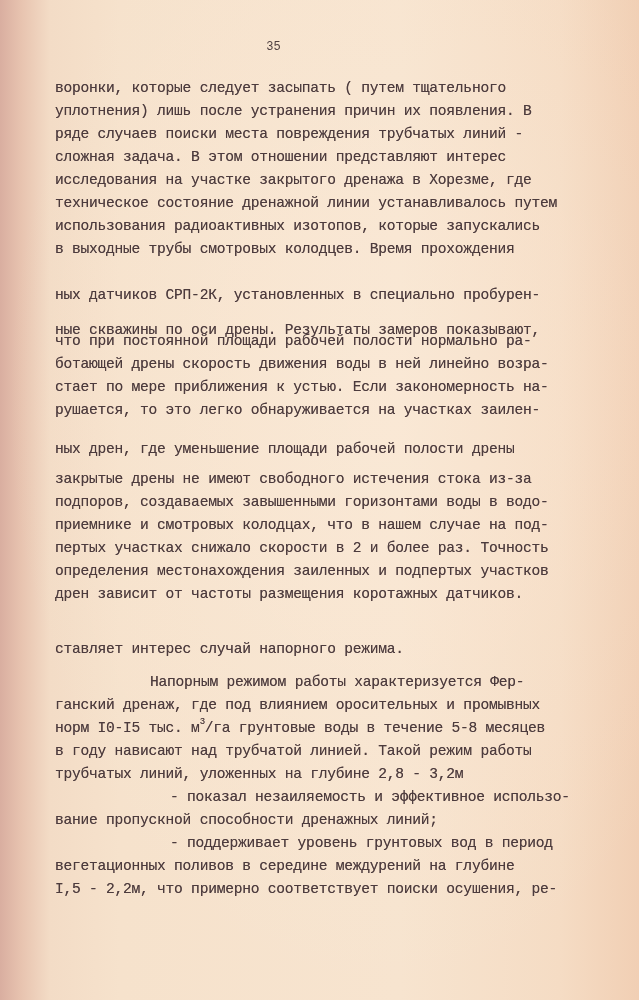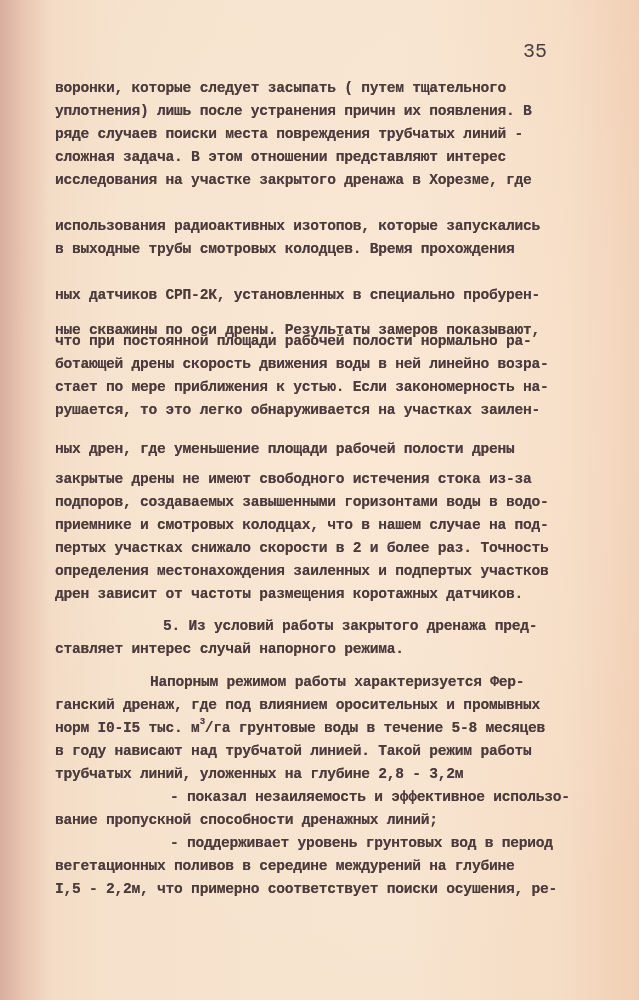--- a/index.html
+++ b/index.html
@@ -7,59 +7,59 @@
     width:639px; height:1000px; overflow:hidden; position:relative;
     background: linear-gradient(90deg, #d9aea0 0px, #e8c4b0 22px, #f3dcc6 50px, #f6e2cc 120px, #f7e4cf 400px, #f5dcc4 560px, #f1cfb4 639px);
     font-family: "Liberation Mono", "DejaVu Sans Mono", monospace;
     color:#4a3a3c;
   }
   .page {
     position:absolute; left:0; top:0; width:639px; height:1000px;
     background: radial-gradient(ellipse at 60% 40%, rgba(255,240,225,0.35), rgba(255,240,225,0) 70%);
   }
   .page-number {
-    position:absolute; left:0; width:547px; top:40px; text-align:right;
-    font-size:20px; color:#4e3f40; letter-spacing:0;
+    position:absolute; left:0; width:547px; top:40px; text-align:center;
+    font-size:12px; color:#4e3f40; letter-spacing:0;
   }
   .line {
     position:absolute; left:55px; white-space:pre;
     font-size:14.6px; line-height:20px; letter-spacing:-0.25px;
-    color:#4c3b3d; font-weight:bold;
+    color:#4c3b3d; font-weight:normal;
     text-shadow:0 0 0.6px rgba(70,50,55,0.6);
   }
   sup { font-size:9px; vertical-align:top; line-height:9px; }
 </style>
 </head>
 <body>
 
 <div class="page">
   <div class="page-number">35</div>
 
   <div class="line" style="top:78px">воронки, которые следует засыпать ( путем тщательного</div>
   <div class="line" style="top:101px">уплотнения) лишь после устранения причин их появления. В</div>
   <div class="line" style="top:124px">ряде случаев поиски места повреждения трубчатых линий -</div>
   <div class="line" style="top:147px">сложная задача. В этом отношении представляют интерес</div>
   <div class="line" style="top:170px">исследования на участке закрытого дренажа в Хорезме, где</div>
+  <div class="line" style="top:193px">техническое состояние дренажной линии устанавливалось путем</div>
   <div class="line" style="top:216px">использования радиоактивных изотопов, которые запускались</div>
   <div class="line" style="top:239px">в выходные трубы смотровых колодцев. Время прохождения</div>
   <div class="line" style="top:285px">ных датчиков СРП-2К, установленных в специально пробурен-</div>
   <div class="line" style="top:320px">ные скважины по оси дрены. Результаты замеров показывают,</div>
   <div class="line" style="top:331px">что при постоянной площади рабочей полости нормально ра-</div>
   <div class="line" style="top:354px">ботающей дрены скорость движения воды в ней линейно возра-</div>
   <div class="line" style="top:377px">стает по мере приближения к устью. Если закономерность на-</div>
   <div class="line" style="top:400px">рушается, то это легко обнаруживается на участках заилен-</div>
   <div class="line" style="top:439px">ных дрен, где уменьшение площади рабочей полости дрены</div>
   <div class="line" style="top:492px">подпоров, создаваемых завышенными горизонтами воды в водо-</div>
   <div class="line" style="top:469px">закрытые дрены не имеют свободного истечения стока из-за</div>
   <div class="line" style="top:515px">приемнике и смотровых колодцах, что в нашем случае на под-</div>
   <div class="line" style="top:538px">пертых участках снижало скорости в 2 и более раз. Точность</div>
   <div class="line" style="top:561px">определения местонахождения заиленных и подпертых участков</div>
   <div class="line" style="top:584px">дрен зависит от частоты размещения коротажных датчиков.</div>
 
-  <div class="line" style="top:616px; left:163px">5. Из условий работы закрытого дренажа пред-</div>
   <div class="line" style="top:639px">ставляет интерес случай напорного режима.</div>
 
   <div class="line" style="top:672px; left:150px">Напорным режимом работы характеризуется Фер-</div>
   <div class="line" style="top:695px">ганский дренаж, где под влиянием оросительных и промывных</div>
   <div class="line" style="top:718px"><span>норм I0-I5 тыс. м</span><sup>3</sup><span>/га грунтовые воды в течение 5-8 месяцев</span></div>
   <div class="line" style="top:741px">в году нависают над трубчатой линией. Такой режим работы</div>
   <div class="line" style="top:764px">трубчатых линий, уложенных на глубине 2,8 - 3,2м</div>
   <div class="line" style="top:787px; left:170px">- показал незаиляемость и эффективное использо-</div>
   <div class="line" style="top:810px">вание пропускной способности дренажных линий;</div>
   <div class="line" style="top:833px; left:170px">- поддерживает уровень грунтовых вод в период</div>

